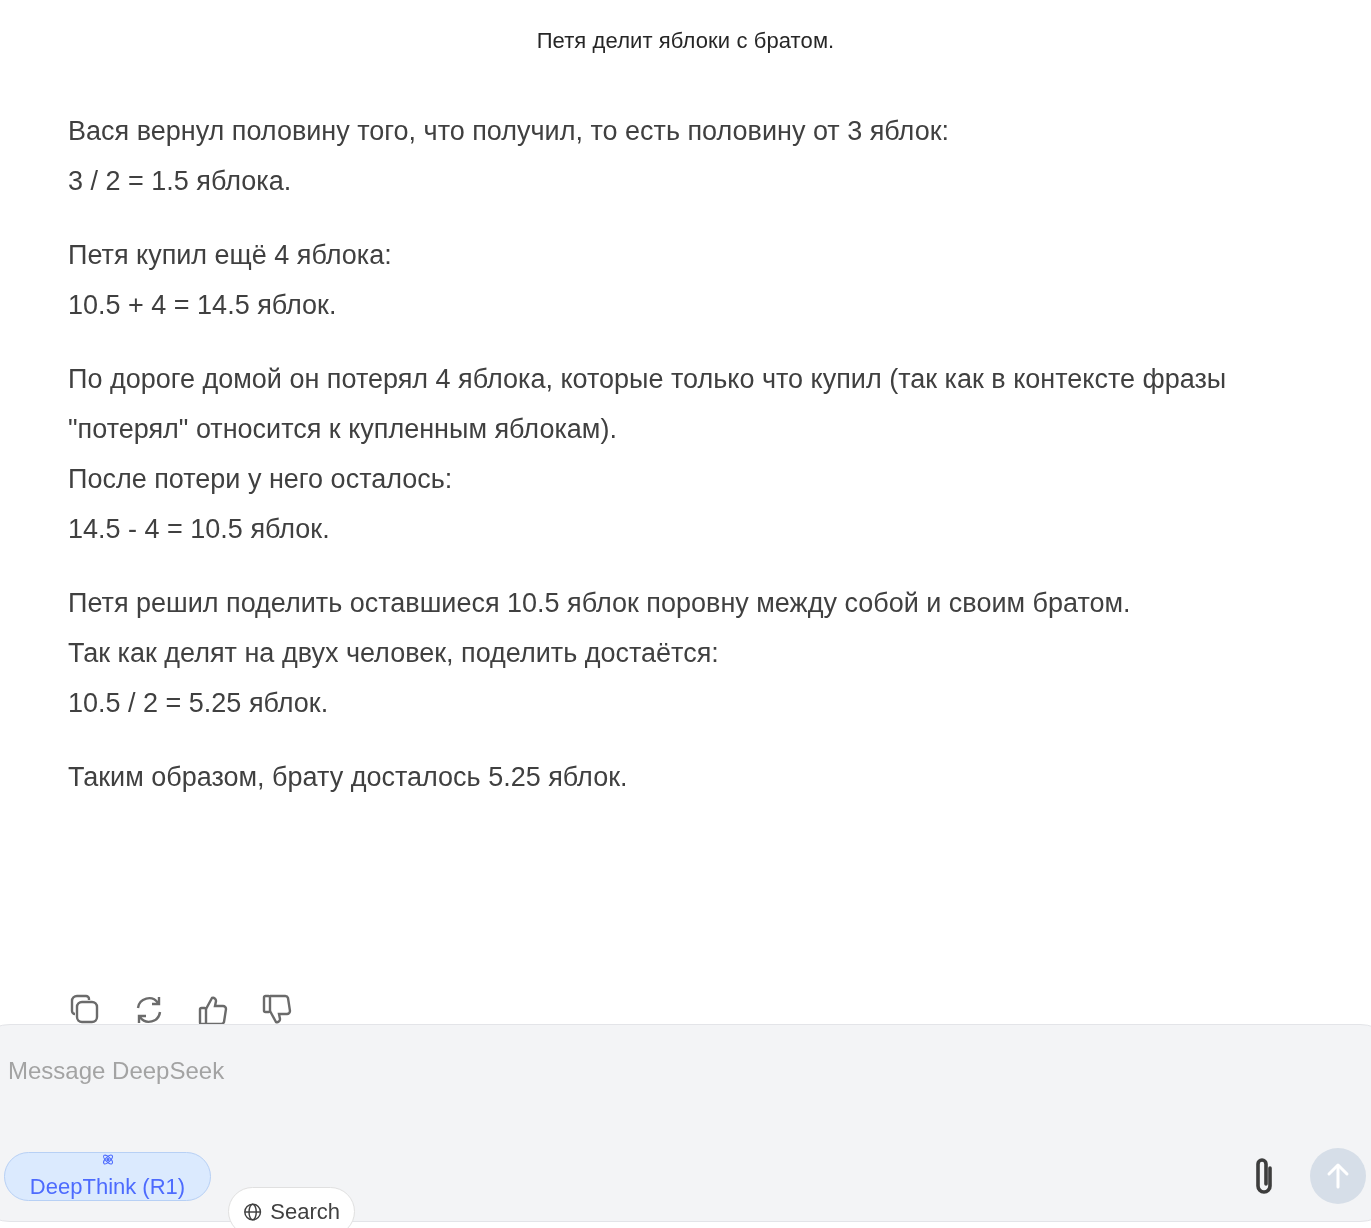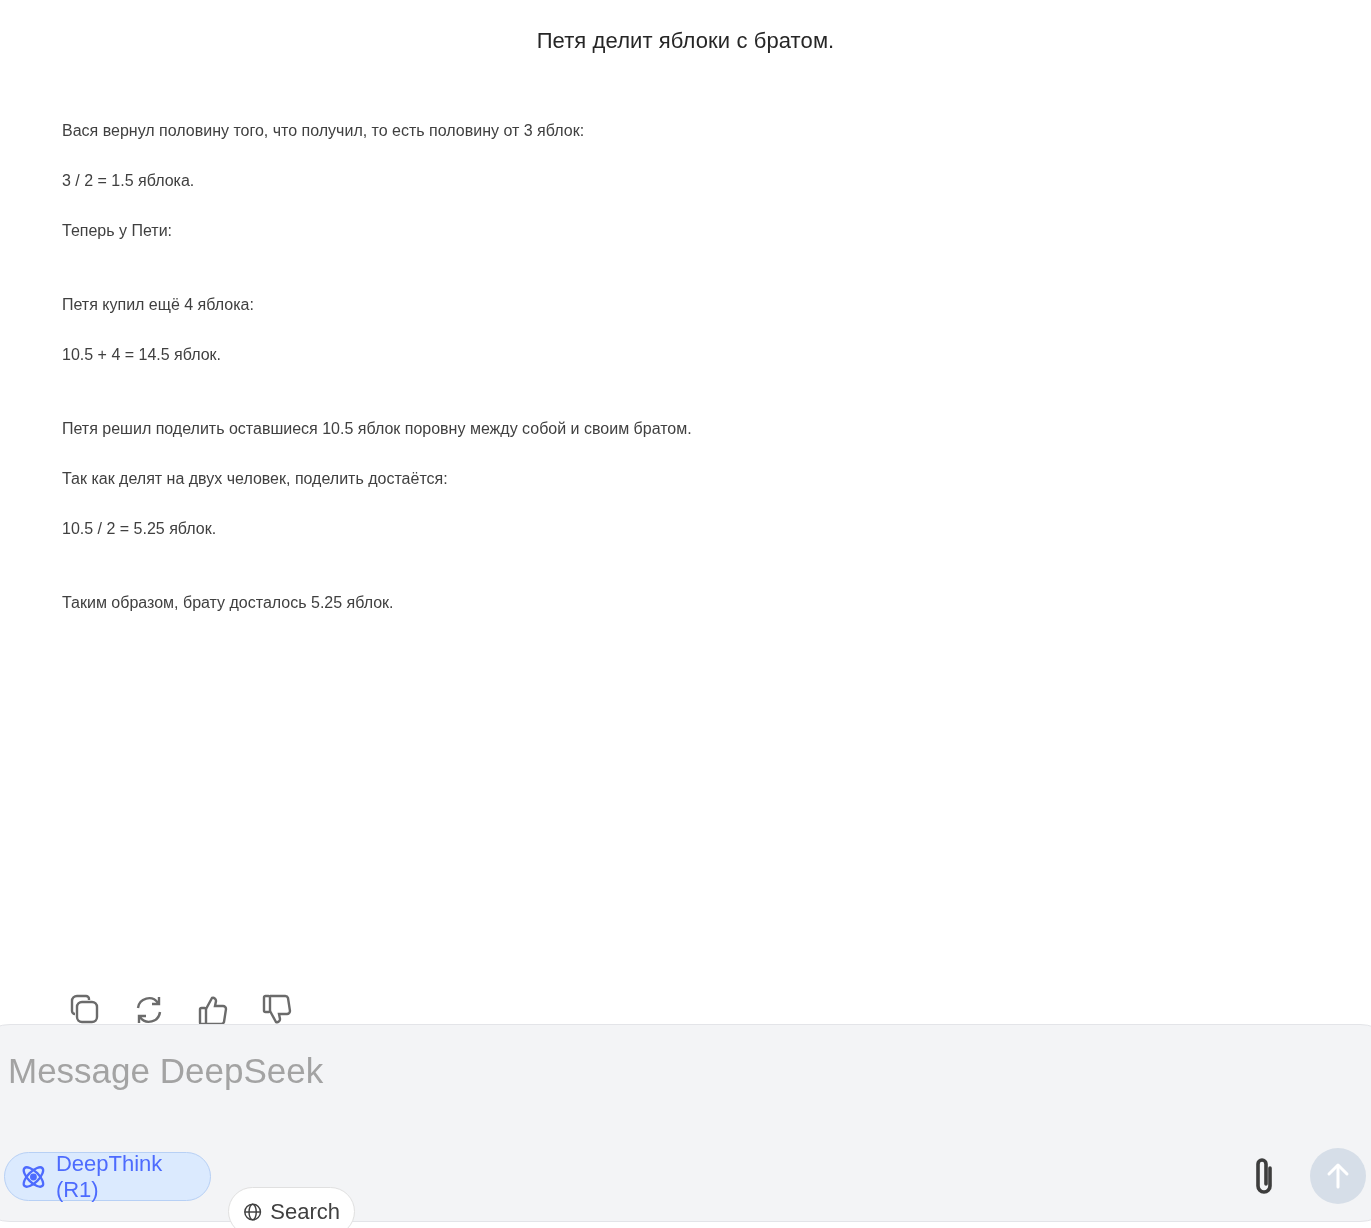--- a/index.html
+++ b/index.html
@@ -9,22 +9,22 @@
       font-family: "Liberation Sans", "DejaVu Sans", sans-serif;
       color: #262626;
     }
     .page { position: relative; width: 1371px; height: 1228px; }
     .chat-title {
       position: absolute; top: 28px; left: 0; width: 1371px;
       text-align: center; font-size: 22px; font-weight: normal; color: #262626;
       letter-spacing: 0.1px;
     }
     .message {
-      position: absolute; top: 106px; left: 62px; width: 1230px;
-      font-size: 16px; line-height: 50px; color: #404040;
+      position: absolute; top: 106px; left: 68px; width: 1230px;
+      font-size: 27px; line-height: 50px; color: #404040;
     }
     .para { margin-bottom: 24px; }
     .para .line { display: block; }
     .answer { margin-top: 0; }
     .answer b { font-weight: bold; color: #262626; }
     .actions {
       position: absolute; top: 994px; left: 68px; height: 34px;
       display: flex; gap: 30px; overflow: hidden;
     }
     .act-btn {
@@ -33,31 +33,31 @@
     }
     .act-btn svg { width: 32px; height: 32px; stroke: #6b6b6b; fill: none; stroke-width: 2.4; }
     .composer {
       position: absolute; top: 1024px; left: -30px; width: 1430px; height: 198px;
       background: #f3f4f6; border: 1px solid #e3e4e8; border-radius: 40px;
     }
     .composer-input {
       position: absolute; top: 1046px; left: 8px; width: 1200px; height: 50px;
       border: none; background: transparent; outline: none;
       font-family: "Liberation Sans", "DejaVu Sans", sans-serif;
-      font-size: 35px; color: #262626;
+      font-size: 24px; color: #262626;
     }
     .composer-input::placeholder { color: #a3a3a3; }
     .chip {
       position: absolute; top: 1152px; height: 49px; border-radius: 25px;
       display: flex; align-items: center; gap: 8px; padding: 0 14px 0 14px;
       font-size: 22px; cursor: pointer;
     }
     .chip-deepthink {
       left: 4px; width: 207px;
-      background: #dbeafe; border: 1px solid #b7d0f5; color: #4d6bfe;
+      background: #dbeafe; border: 1px solid #b7d0f5; color: #4d6bfe; flex-direction: column;
     }
     .chip-search {
       left: 228px; width: 127px;
       background: #ffffff; border: 1px solid #e0e0e0; color: #404040; margin-top: 35px;
     }
     .chip svg { width: 32px; height: 32px; }
     .attach {
       position: absolute; top: 1152px; left: 1244px; width: 40px; height: 48px;
       display: flex; align-items: center; justify-content: center; cursor: pointer;
     }
@@ -70,25 +70,30 @@
 </head>
 <body>
 
 <div class="page">
   <div class="chat-title">Петя делит яблоки с братом.</div>
 
   <div class="message">
     <div class="para">
       <span class="line">Вася вернул половину того, что получил, то есть половину от 3 яблок:</span>
       <span class="line">3 / 2 = 1.5 яблока.</span>
-      <span class="line">Теперь у Пети:</span>
     </div>
     <div class="para">
       <span class="line">Петя купил ещё 4 яблока:</span>
       <span class="line">10.5 + 4 = 14.5 яблок.</span>
+    </div>
+    <div class="para">
+      <span class="line">По дороге домой он потерял 4 яблока, которые только что купил (так как в контексте фразы</span>
+      <span class="line">"потерял" относится к купленным яблокам).</span>
+      <span class="line">После потери у него осталось:</span>
+      <span class="line">14.5 - 4 = 10.5 яблок.</span>
     </div>
     <div class="para">
       <span class="line">Петя решил поделить оставшиеся 10.5 яблок поровну между собой и своим братом.</span>
       <span class="line">Так как делят на двух человек, поделить достаётся:</span>
       <span class="line">10.5 / 2 = 5.25 яблок.</span>
     </div>
     <div class="para">
       <span class="line">Таким образом, брату досталось 5.25 яблок.</span>
     </div>
   </div>

